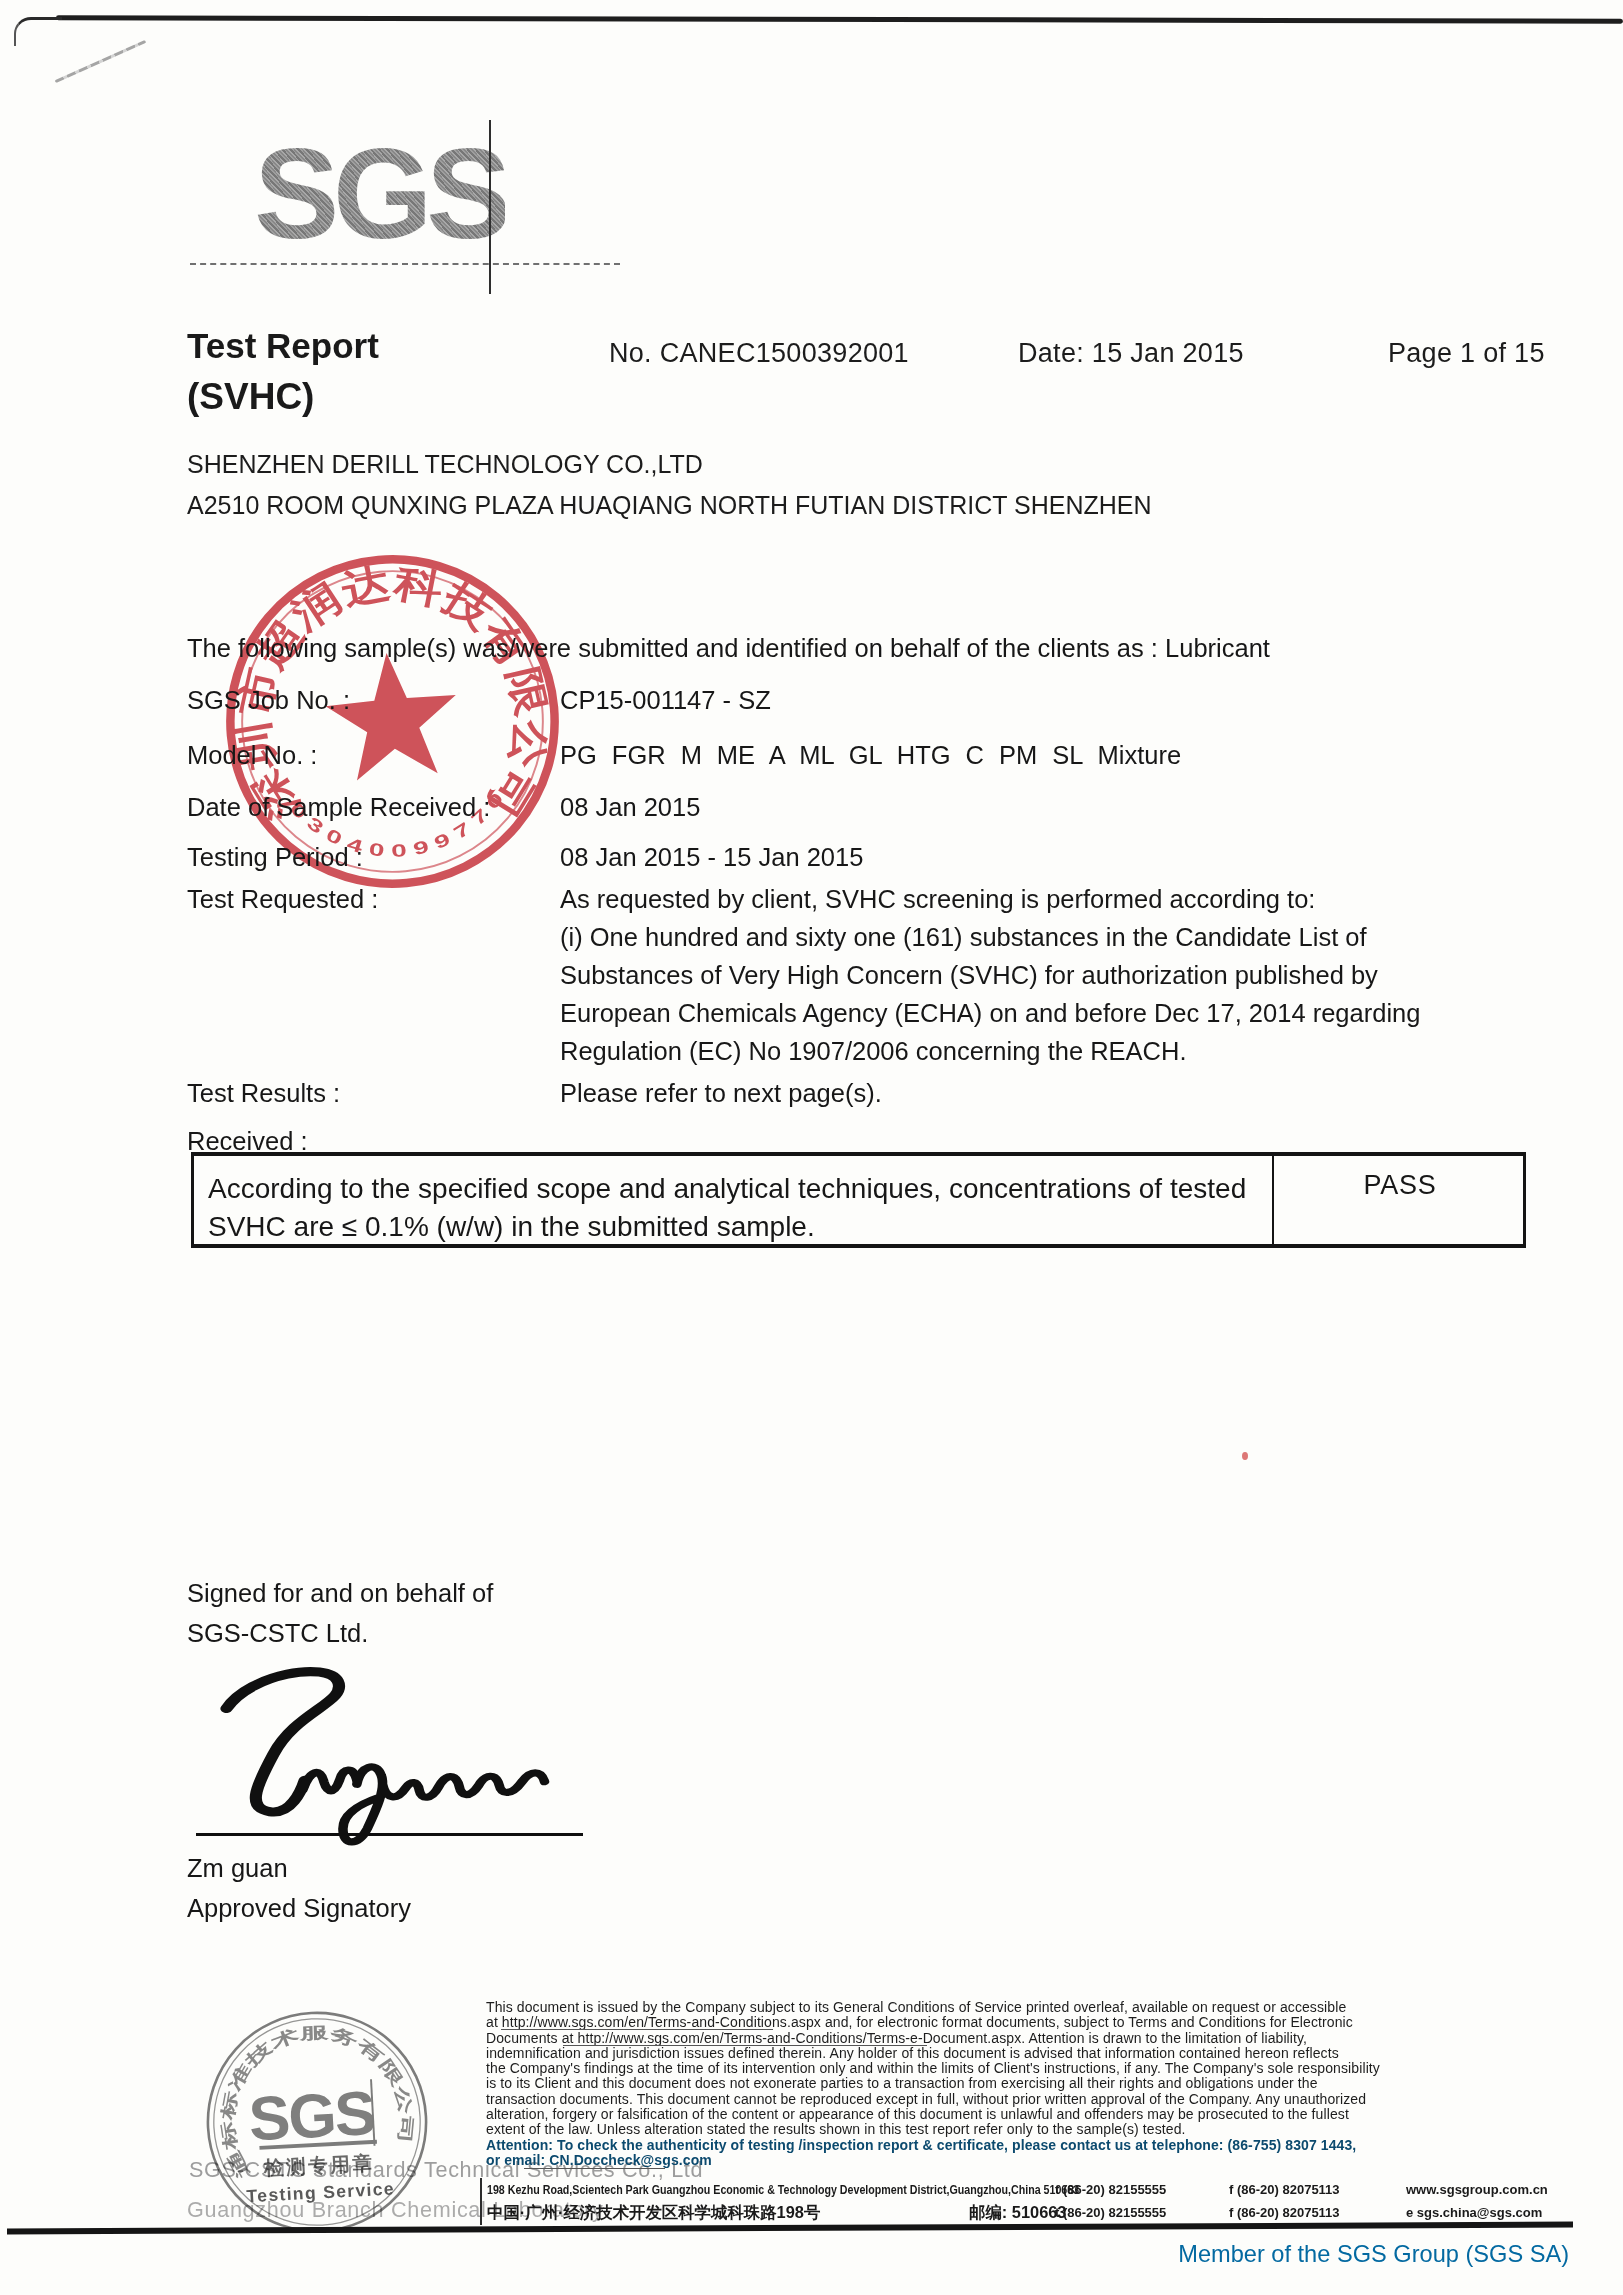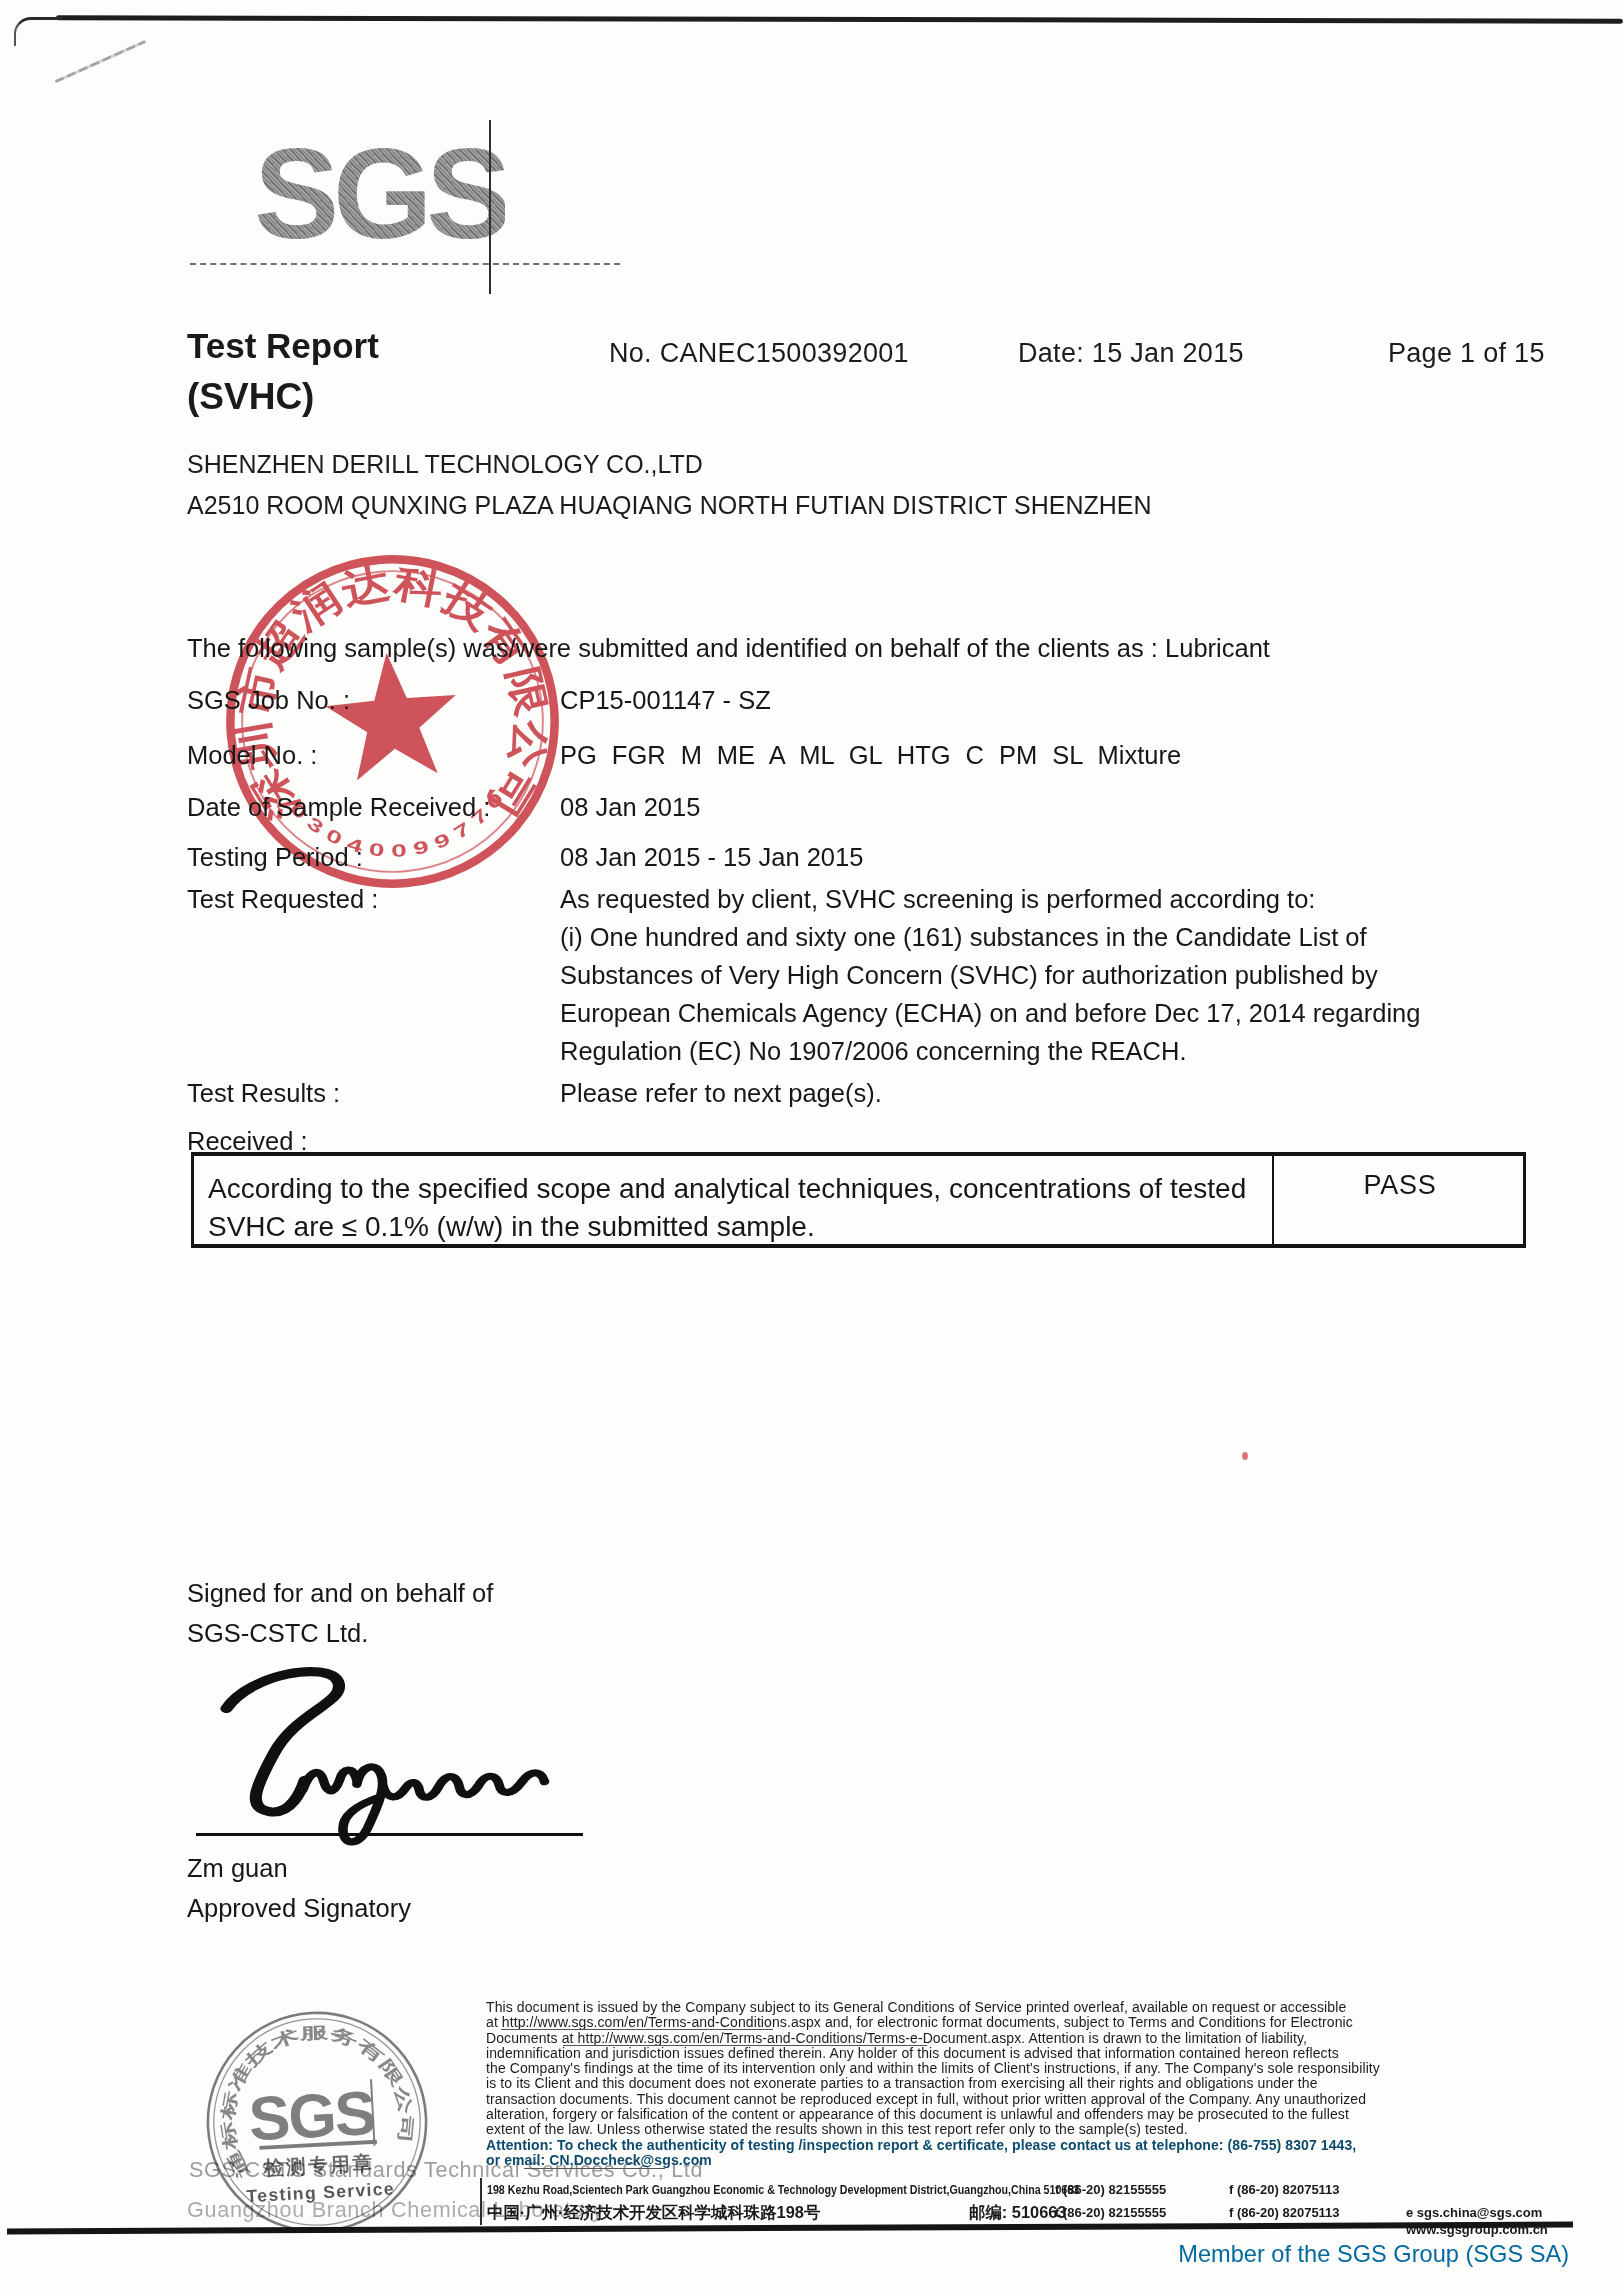--- a/index.html
+++ b/index.html
@@ -164,33 +164,33 @@
 
   <div class="legal">
     <div>This document is issued by the Company subject to its General Conditions of Service printed overleaf, available on request or accessible</div>
     <div>at http://www.sgs.com/en/Terms-and-Conditions.aspx and, for electronic format documents, subject to Terms and Conditions for Electronic</div>
     <div>Documents at http://www.sgs.com/en/Terms-and-Conditions/Terms-e-Document.aspx. Attention is drawn to the limitation of liability,</div>
     <div>indemnification and jurisdiction issues defined therein. Any holder of this document is advised that information contained hereon reflects</div>
     <div>the Company's findings at the time of its intervention only and within the limits of Client's instructions, if any. The Company's sole responsibility</div>
     <div>is to its Client and this document does not exonerate parties to a transaction from exercising all their rights and obligations under the</div>
     <div>transaction documents. This document cannot be reproduced except in full, without prior written approval of the Company. Any unauthorized</div>
     <div>alteration, forgery or falsification of the content or appearance of this document is unlawful and offenders may be prosecuted to the fullest</div>
-    <div>extent of the law. Unless otherwise stated the results shown in this test report refer only to the sample(s) tested.</div>
+    <div>extent of the law. Unless alteration stated the results shown in this test report refer only to the sample(s) tested.</div>
     <div class="gray">Attention: To check the authenticity of testing /inspection report &amp; certificate, please contact us at telephone: (86-755) 8307 1443,</div>
     <div class="gray">or email: CN.Doccheck@sgs.com</div>
   </div>
   <div class="url-underline" style="left:501px;top:2029px;width:272px;"></div>
   <div class="url-underline" style="left:563px;top:2045px;width:364px;"></div>
   <div class="url-underline" style="left:524px;top:2168px;width:141px;"></div>
 
   <div class="addr-bar"></div>
   <div class="abs addr" style="left:487px;top:2182px;transform:scaleX(0.82);">198 Kezhu Road,Scientech Park Guangzhou Economic &amp; Technology Development District,Guangzhou,China 510663</div>
   <div class="abs addr" style="left:1055px;top:2182px;">t (86-20) 82155555</div>
   <div class="abs addr" style="left:1229px;top:2182px;">f (86-20) 82075113</div>
-  <div class="abs addr" style="left:1406px;top:2182px;margin-top:40px;">www.sgsgroup.com.cn</div>
+  <div class="abs addr" style="left:1406px;top:2182px;">www.sgsgroup.com.cn</div>
 
   <div class="abs addr-cn" style="left:487px;top:2202px;">中国·广州·经济技术开发区科学城科珠路198号</div>
   <div class="abs addr-cn" style="left:941px;top:2202px;padding-left:28px;">邮编: 510663</div>
   <div class="abs addr" style="left:1055px;top:2205px;">t (86-20) 82155555</div>
   <div class="abs addr" style="left:1229px;top:2205px;">f (86-20) 82075113</div>
   <div class="abs addr" style="left:1406px;top:2205px;">e sgs.china@sgs.com</div>
 
   <div class="bottom-rule"></div>
   <div class="member">Member of the SGS Group (SGS SA)</div>
 

